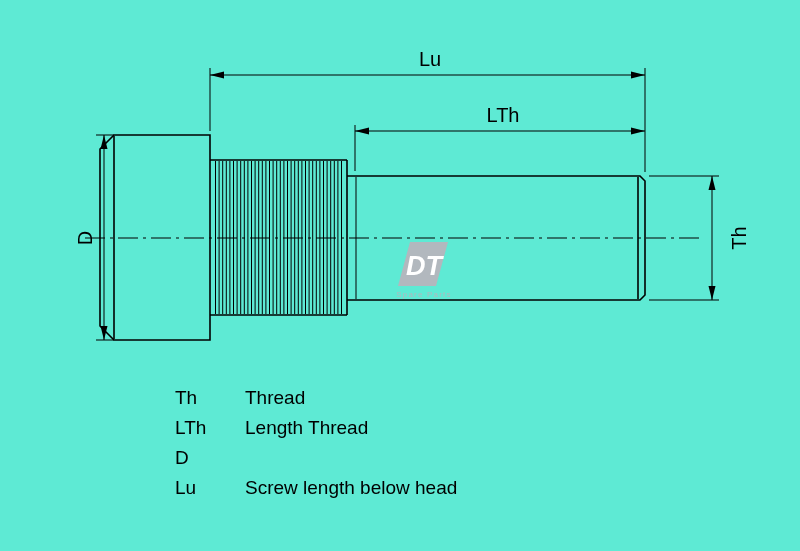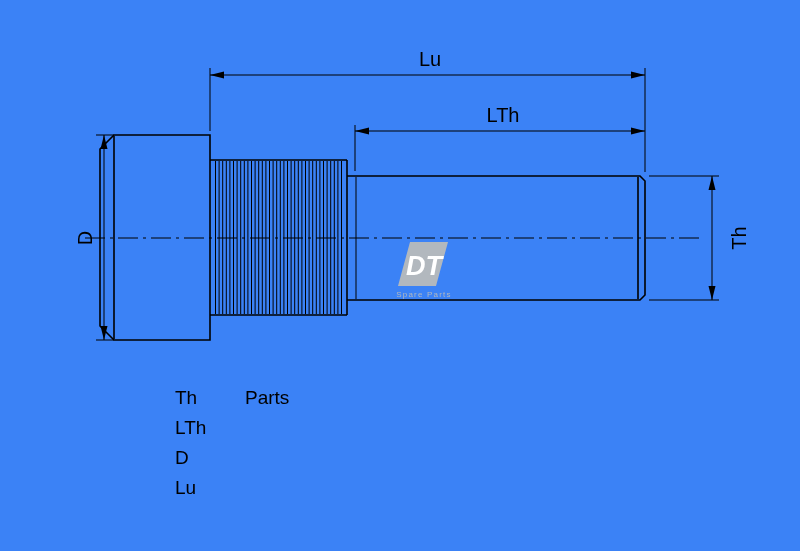--- a/index.html
+++ b/index.html
@@ -5,21 +5,21 @@
   html, body {
     margin: 0;
     padding: 0;
     background: #ffffff;
     font-family: "Liberation Sans", sans-serif;
   }
   .stage {
     position: relative;
     width: 800px;
     height: 551px;
-    background: #3b82f6;
+    background: #5eead4;
     overflow: hidden;
   }
   svg text {
     font-family: "Liberation Sans", sans-serif;
     fill: #000000;
   }
   .dim-label {
     font-size: 20px;
   }
   .logo-dt {
@@ -155,26 +155,28 @@
       <polygon points="398,286 410,242 448,242 436,286" fill="#b2b8be" stroke="none"></polygon>
       <text class="logo-dt" x="424" y="275" text-anchor="middle">DT</text>
       <text class="logo-sub" x="424" y="297" text-anchor="middle">Spare Parts</text>
     </g>
   </svg>
 
   
   <div class="legend">
     <div class="legend-row">
       <span class="sym">Th</span>
-      <span class="desc">Parts</span>
+      <span class="desc">Thread</span>
     </div>
     <div class="legend-row">
       <span class="sym">LTh</span>
+      <span class="desc">Length Thread</span>
     </div>
     <div class="legend-row">
       <span class="sym">D</span>
     </div>
     <div class="legend-row">
       <span class="sym">Lu</span>
+      <span class="desc">Screw length below head</span>
     </div>
   </div>
 
 </div>
 
 </body></html>

